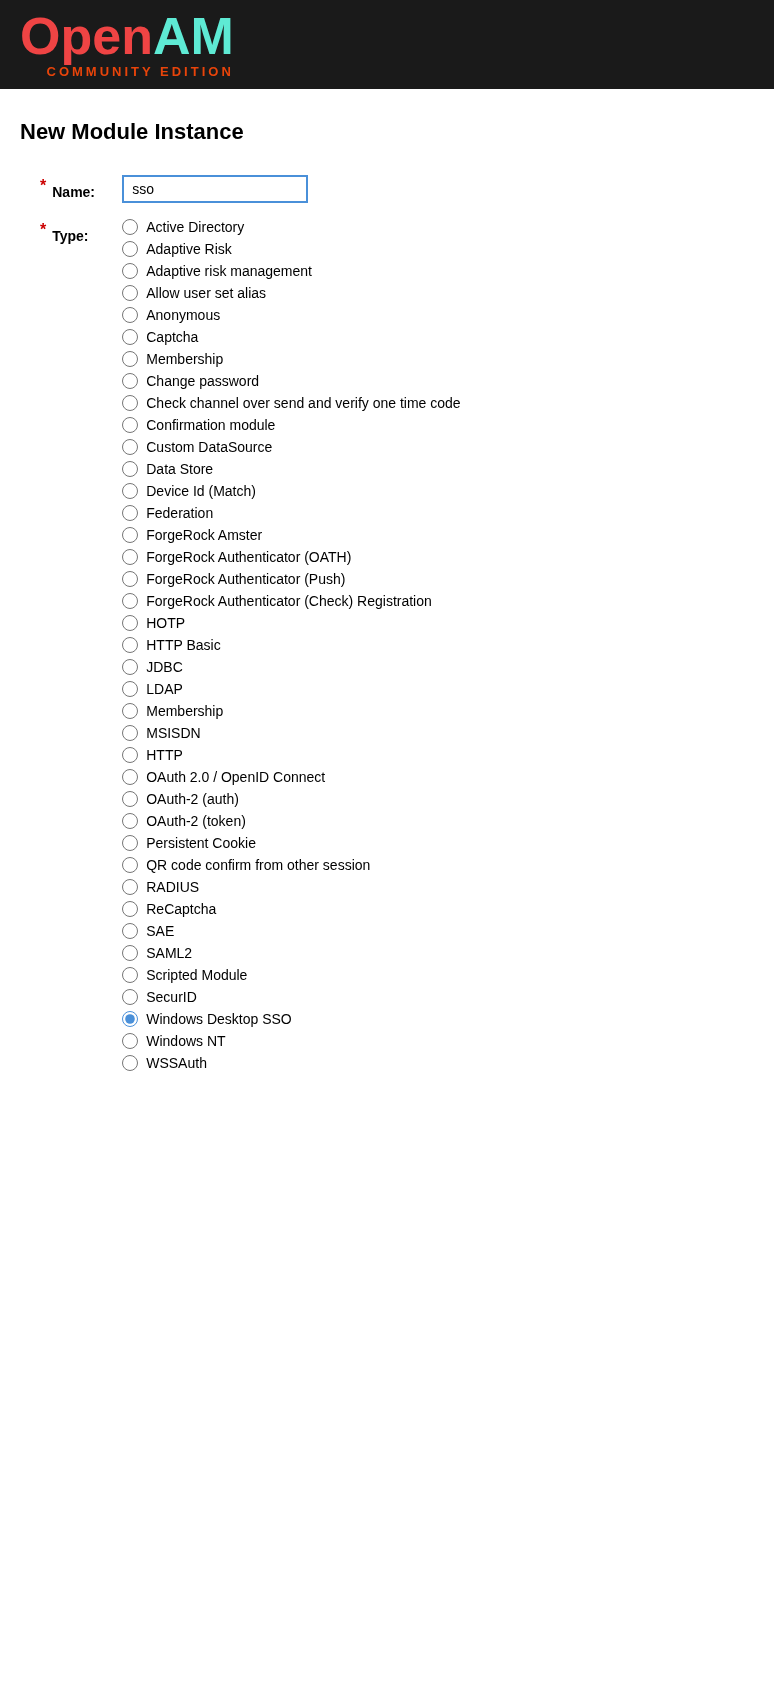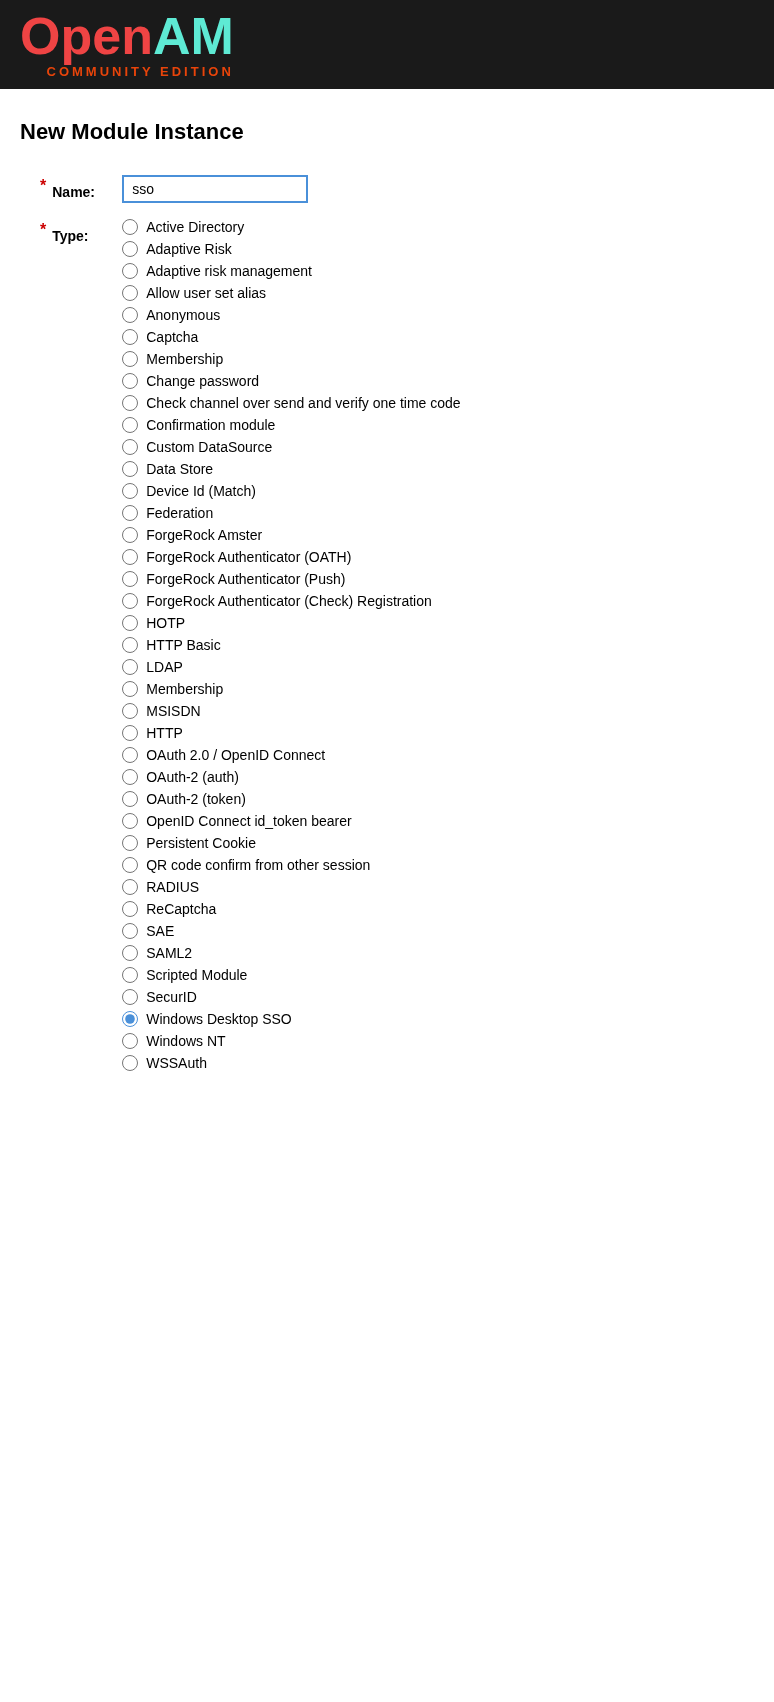--- a/index.html
+++ b/index.html
@@ -203,20 +203,24 @@
           </li>
           <li>
             <input type="radio" name="module-type" id="hotp" value="hotp" style="">
             <label for="hotp">HOTP</label>
           </li>
           <li>
             <input type="radio" name="module-type" id="http-basic" value="http-basic" style="">
             <label for="http-basic">HTTP Basic</label>
           </li>
           <li>
+            <input type="radio" name="module-type" id="jdbc" value="jdbc" style="">
+            <label for="jdbc">JDBC</label>
+          </li>
+          <li>
             <input type="radio" name="module-type" id="ldap" value="ldap" style="">
             <label for="ldap">LDAP</label>
           </li>
           <li>
             <input type="radio" name="module-type" id="membership" value="membership" style="">
             <label for="membership">Membership</label>
           </li>
           <li>
             <input type="radio" name="module-type" id="msisdn" value="msisdn" style="">
             <label for="msisdn">MSISDN</label>
@@ -229,24 +233,20 @@
             <input type="radio" name="module-type" id="oauth2-openid" value="oauth2-openid" style="">
             <label for="oauth2-openid">OAuth 2.0 / OpenID Connect</label>
           </li>
           <li>
             <input type="radio" name="module-type" id="oauth2-auth" value="oauth2-auth" style="">
             <label for="oauth2-auth">OAuth-2 (auth)</label>
           </li>
           <li>
             <input type="radio" name="module-type" id="oauth2-token" value="oauth2-token" style="">
             <label for="oauth2-token">OAuth-2 (token)</label>
-          </li>
-          <li>
-            <input type="radio" name="module-type" id="openid-connect-token" value="openid-connect-token" style="">
-            <label for="openid-connect-token">OpenID Connect id_token bearer</label>
           </li>
           <li>
             <input type="radio" name="module-type" id="persistent-cookie" value="persistent-cookie" style="">
             <label for="persistent-cookie">Persistent Cookie</label>
           </li>
           <li>
             <input type="radio" name="module-type" id="qr-code-confirm" value="qr-code-confirm" style="">
             <label for="qr-code-confirm">QR code confirm from other session</label>
           </li>
           <li>

